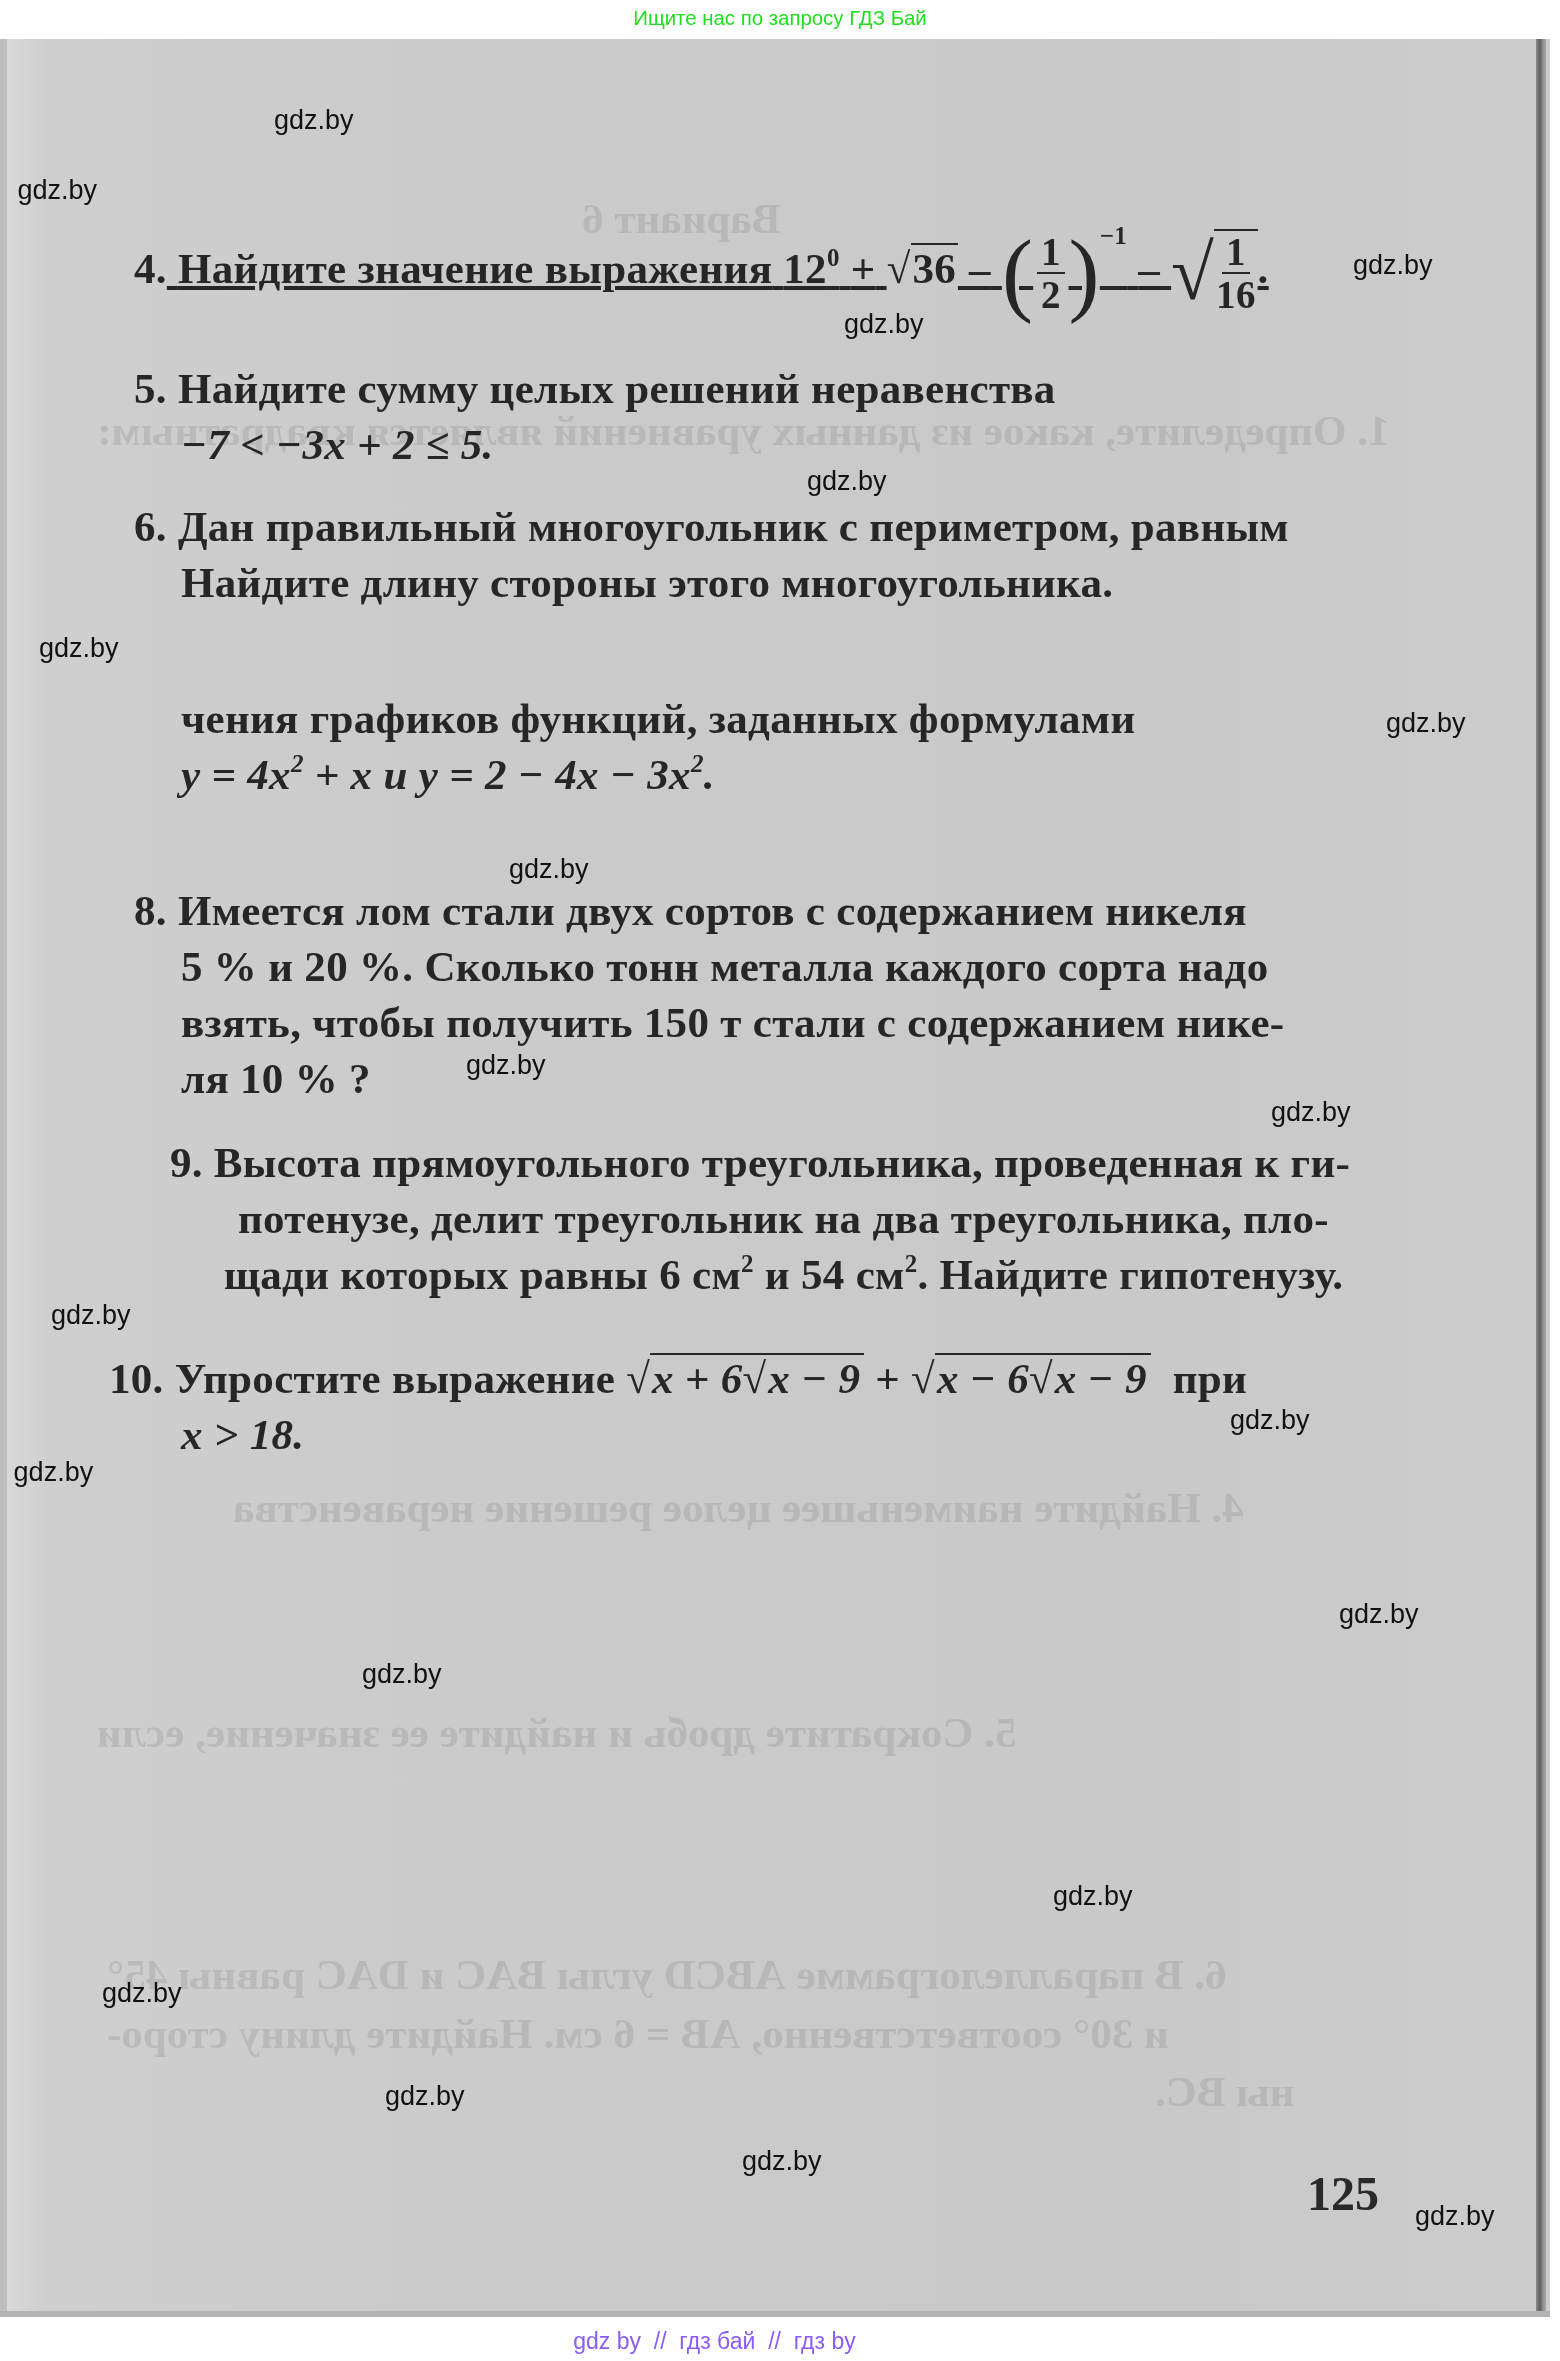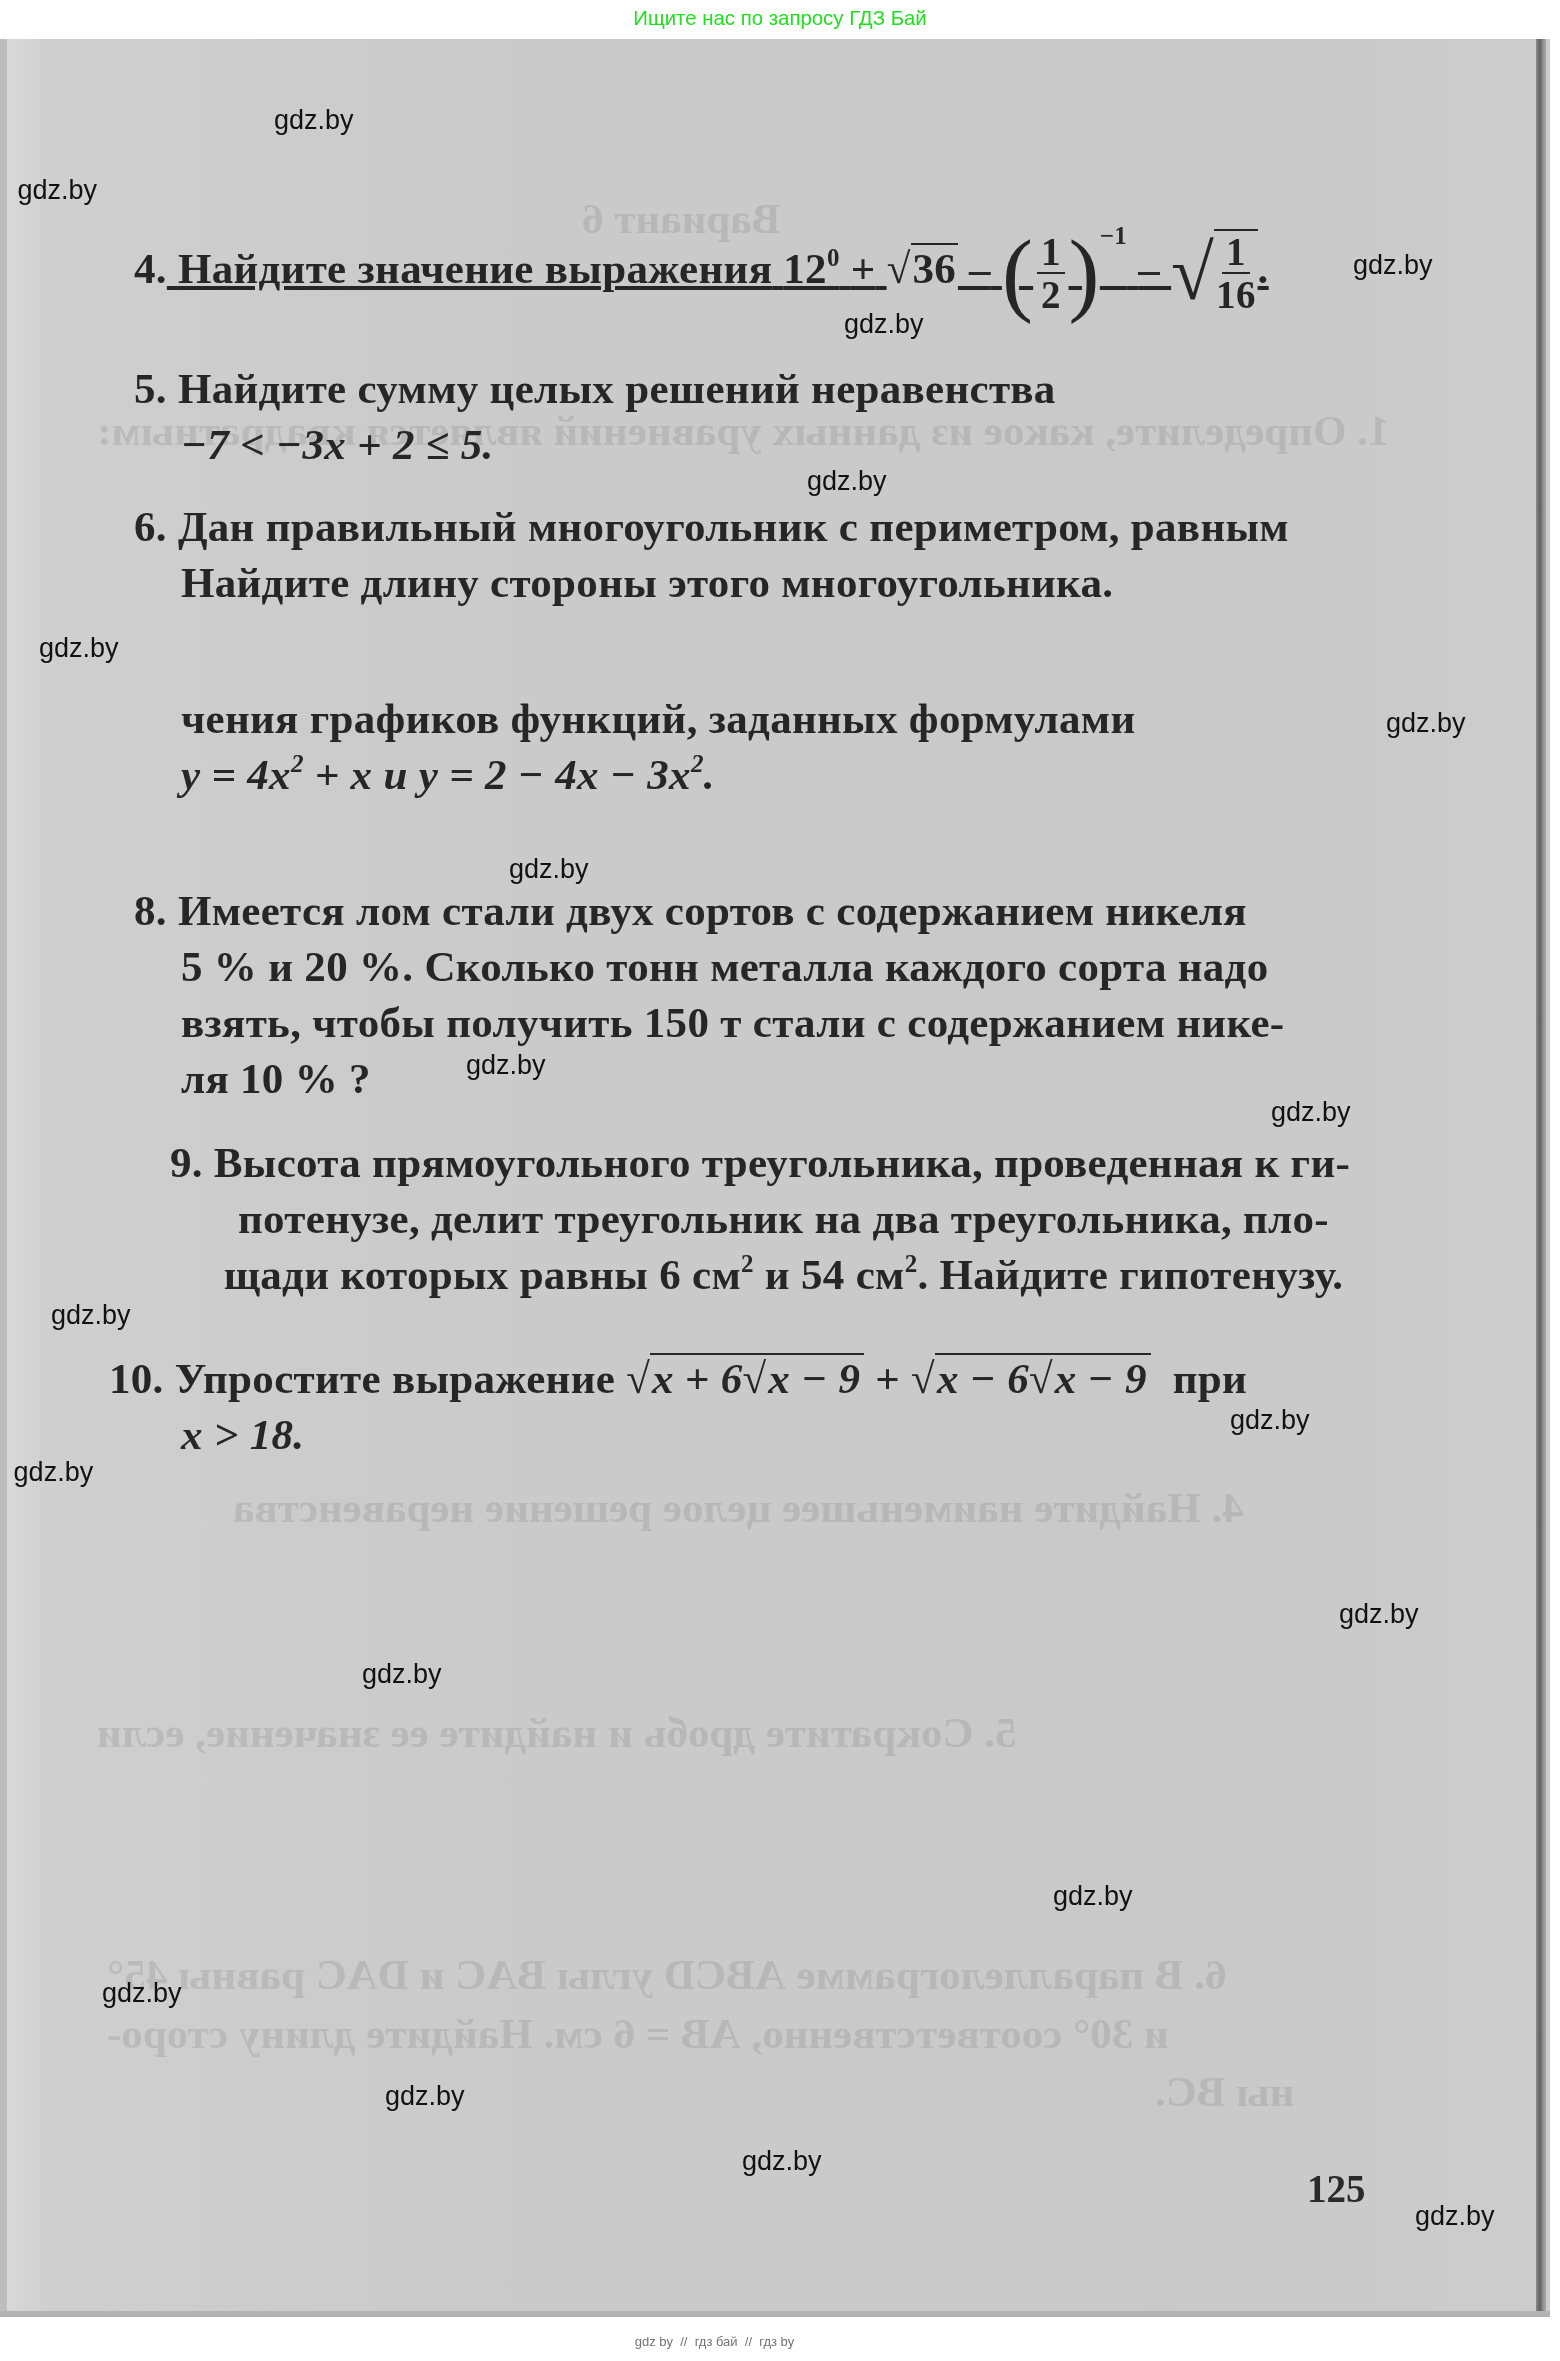--- a/index.html
+++ b/index.html
@@ -48,27 +48,27 @@
   .frac .num-part { border-bottom: 2.9px solid #262626; padding: 0 3.9px; }
   .paren { font-size: 93px; font-weight: normal; vertical-align: middle; line-height: 0; }
   .sqrt { display: inline-block; position: relative; }
   .radical { font-weight: normal; }
   .over { border-top: 2.9px solid #262626; padding: 0 1.9px; }
   .watermark {
     position: absolute; font-family: "Liberation Sans", "DejaVu Sans", sans-serif;
     font-size: 27px; color: #111111;
   }
   .page-number {
-    position: absolute; left: 1307px; top: 2166px; font-size: 39px; font-weight: bold; color: #2a2a2a;
+    position: absolute; left: 1307px; top: 2166px; font-size: 48px; font-weight: bold; color: #2a2a2a;
   }
   .bottom-banner {
     position: absolute; left: 0; top: 2321px; width: 1429px; height: 41px;
     text-align: center; line-height: 41px;
     font-family: "Liberation Sans", "DejaVu Sans", sans-serif;
-    font-size: 13px; color: #737373;
+    font-size: 23px; color: #8b5cf6;
   }
 </style>
 </head>
 <body>
 
 <div class="top-banner">Ищите нас по запросу ГДЗ Бай</div>
 
 <div class="page"></div>
 <div class="page-edge"></div>
 <div class="page-bottom-edge"></div>

